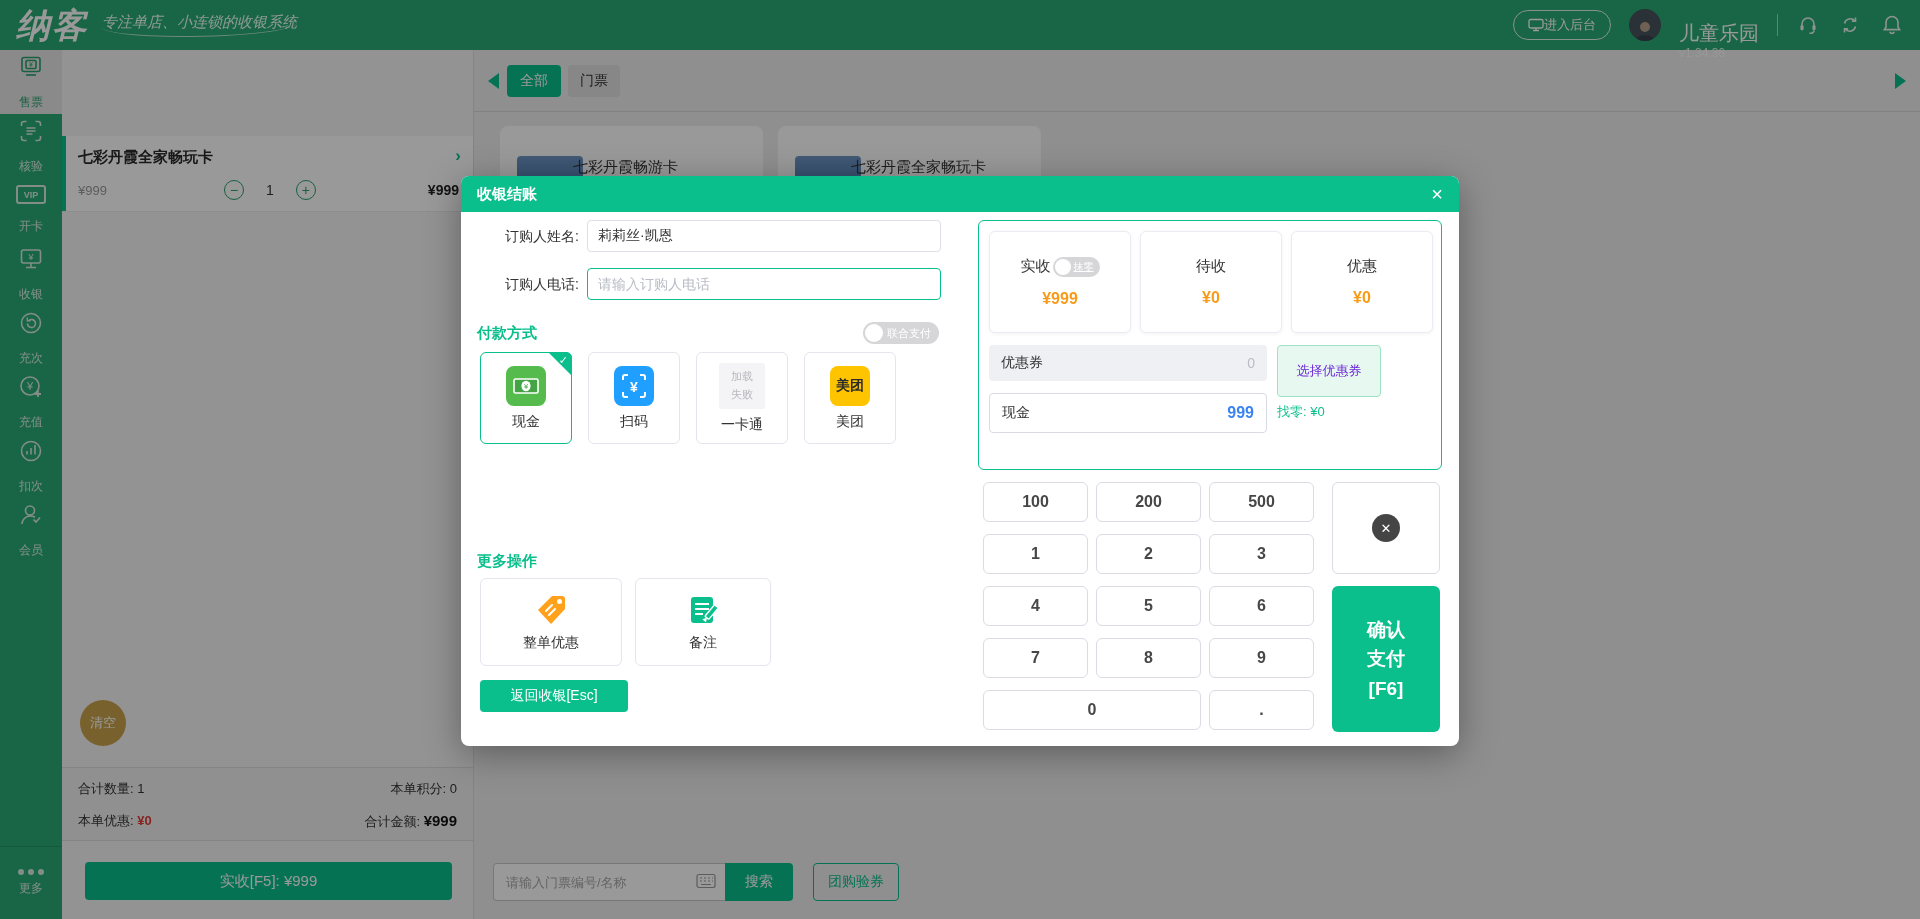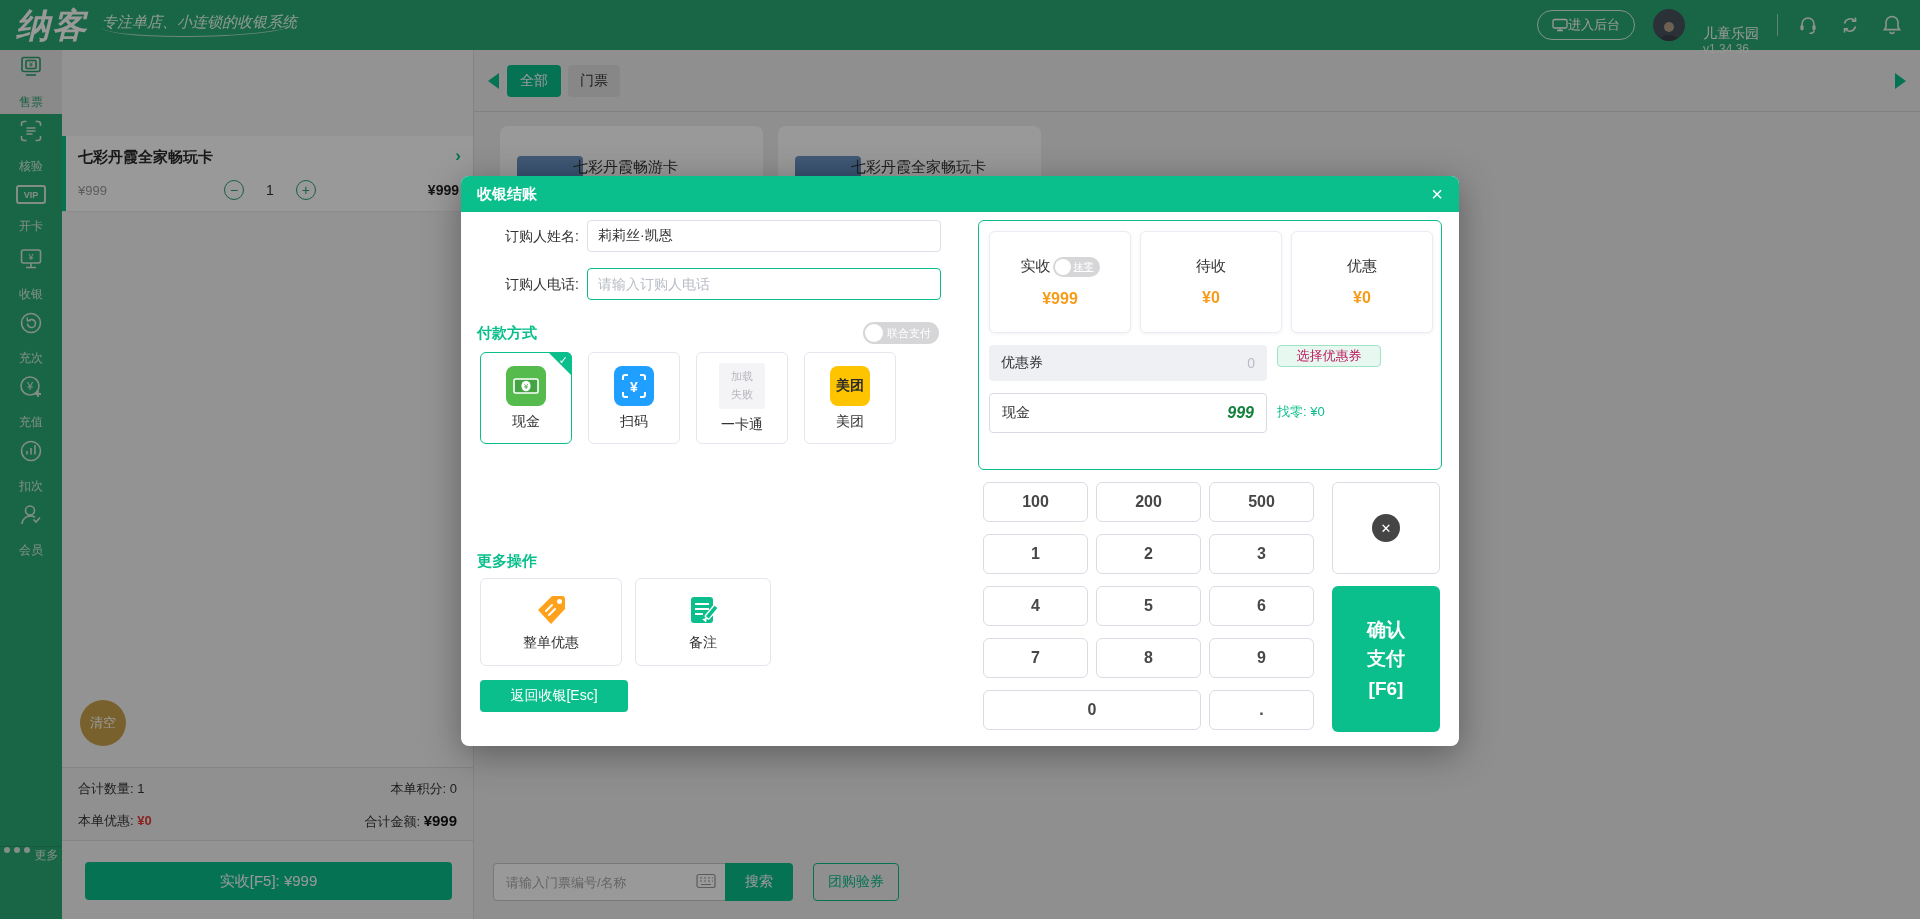--- a/index.html
+++ b/index.html
@@ -11,37 +11,37 @@
   .topbar { position:absolute; left:0; top:0; width:1920px; height:50px; background:#28ab74;
             display:flex; align-items:center; padding:0 16px; z-index:10; }
   .logo { color:#fff; font-size:34px; font-weight:bold; font-style:italic; letter-spacing:2px; line-height:50px; }
   .slogan { color:#effff7; font-size:15px; font-style:italic; margin-left:14px; padding-bottom:4px;
             border-bottom:1px solid rgba(255,255,255,.65); border-radius:0 0 60% 40%; }
   .topbar-right { margin-left:auto; display:flex; align-items:center; gap:18px; }
   .backend-btn { height:30px; border-radius:16px; border:1px solid rgba(255,255,255,.85); background:transparent;
                  color:#fff; font-size:13px; display:flex; align-items:center; padding:0 14px; cursor:pointer; }
   .avatar { width:32px; height:32px; border-radius:50%; background:#46525c; overflow:hidden; display:flex; align-items:flex-end; justify-content:center; }
   .store-info { color:#fff; line-height:1.25; }
-  .store-info .name { font-size:14px;margin-top:32px; }
+  .store-info .name { font-size:20px;margin-top:32px; }
   .store-info .ver { font-size:12px; opacity:.85; }
   .v-divider { width:1px; height:22px; background:rgba(255,255,255,.55); }
   .top-icon { width:24px; height:24px; display:flex; align-items:center; justify-content:center; cursor:pointer; }
   .top-icon svg { stroke:#eaf6f0; }
 
   
   .sidebar { position:absolute; left:0; top:50px; width:62px; height:869px; background:#28ab74;
              display:flex; flex-direction:column; z-index:10; }
   .side-item { height:64px; display:flex; flex-direction:column; align-items:center; justify-content:center;
                gap:14px; color:#d9ece2; font-size:12px; cursor:pointer; }
   .side-item svg { stroke:#d9ece2; }
   .side-item.active { background:#e6e6e6; color:#2aa06e; }
   .side-item.active svg { stroke:#2aa06e; }
   .vip-box { width:30px; height:19px; border:2px solid #d9ece2; border-radius:3px; color:#d9ece2;
              font-size:9px; font-weight:bold; display:flex; align-items:center; justify-content:center; }
-  .side-more { margin-top:auto; height:72px; display:flex; flex-direction:row; 
+  .side-more { margin-top:auto; height:72px; display:flex; flex-direction:column; align-items:center;
                justify-content:center; gap:5px; color:#d9ece2; font-size:12px; cursor:pointer; box-shadow:0 -1px 0 rgba(0,0,0,.12); }
   .dots { display:flex; gap:4px; }
   .dots i { width:6px; height:6px; border-radius:50%; background:#d9ece2; }
 
   
   .member-panel { position:absolute; left:62px; top:50px; width:412px; height:869px; background:#f6f6f6;
                   border-right:1px solid #dcdcdc; z-index:5; }
   .mp-header { position:absolute; left:0; top:0; width:100%; height:86px; background:#fff; border-bottom:1px solid #e7e7e7; }
   .mp-circle { position:absolute; left:20px; top:22px; width:44px; height:44px; border-radius:50%; background:#0bbf8c;
                display:flex; align-items:center; justify-content:center; }
@@ -142,25 +142,25 @@
                border-radius:6px; box-shadow:0 1px 4px rgba(0,0,0,.05); display:flex; flex-direction:column;
                align-items:center; justify-content:center; gap:13px; }
   .stat-label { font-size:15px; color:#333; display:flex; align-items:center; }
   .stat-value { font-size:16px; font-weight:bold; color:#f79b18; }
   .mini-toggle { display:inline-flex; align-items:center; height:20px; border-radius:10px; background:#d6d6d8;
                  padding:2px 6px 2px 2px; gap:3px; color:#fff; font-size:10px; margin-left:2px; cursor:pointer;text-decoration:underline; }
   .mini-toggle .knob { width:16px; height:16px; border-radius:50%; background:#fff; }
   .coupon-bar { position:absolute; left:10px; top:124px; width:278px; height:36px; background:#eef0f4; border-radius:4px;
                 display:flex; align-items:center; padding:0 12px; font-size:14px; color:#333; }
   .coupon-count { margin-left:auto; color:#b9bcc4; }
-  .coupon-btn { position:absolute; left:298px; top:124px; width:104px; height:22px; background:#e7f8f1;
-                border:1px solid #9fe3c6; border-radius:4px; color:#be185d; font-size:13px; cursor:pointer;text-align:center; }
+  .coupon-btn { position:absolute; left:298px; top:124px; width:104px; height:52px; background:#e7f8f1;
+                border:1px solid #9fe3c6; border-radius:4px; color:#6d28d9; font-size:13px; cursor:pointer;text-align:center; }
   .cash-bar { position:absolute; left:10px; top:172px; width:278px; height:40px; background:#fff; border:1px solid #d8dbe2;
               border-radius:4px; display:flex; align-items:center; padding:0 12px; font-size:14px; color:#333; }
-  .cash-value { margin-left:auto; font-size:16px; font-weight:bold; color:#15803d;font-style:italic; }
+  .cash-value { margin-left:auto; font-size:16px; font-weight:bold; color:#3b82f6; }
   .change-text { position:absolute; left:298px; top:182px; font-size:13px; color:#0bbf8c; }
 
   .np-key { position:absolute; height:40px; background:#fff; border:1px solid #d9dce3; border-radius:6px;
             font-size:16px; font-weight:600; color:#474747; cursor:pointer; }
   .np-back { position:absolute; left:871px; top:306px; width:108px; height:92px; background:#fff; border:1px solid #d9dce3;
              border-radius:6px; display:flex; align-items:center; justify-content:center; cursor:pointer; }
   .back-circle { width:28px; height:28px; border-radius:50%; background:#454545; color:#fff; font-size:13px;
                  display:flex; align-items:center; justify-content:center; }
   .confirm-btn { position:absolute; left:871px; top:410px; width:108px; height:146px; background:#0bbf8c; border:none;
                  border-radius:6px; color:#fff; font-size:19px; font-weight:bold; line-height:1.55; cursor:pointer; }

